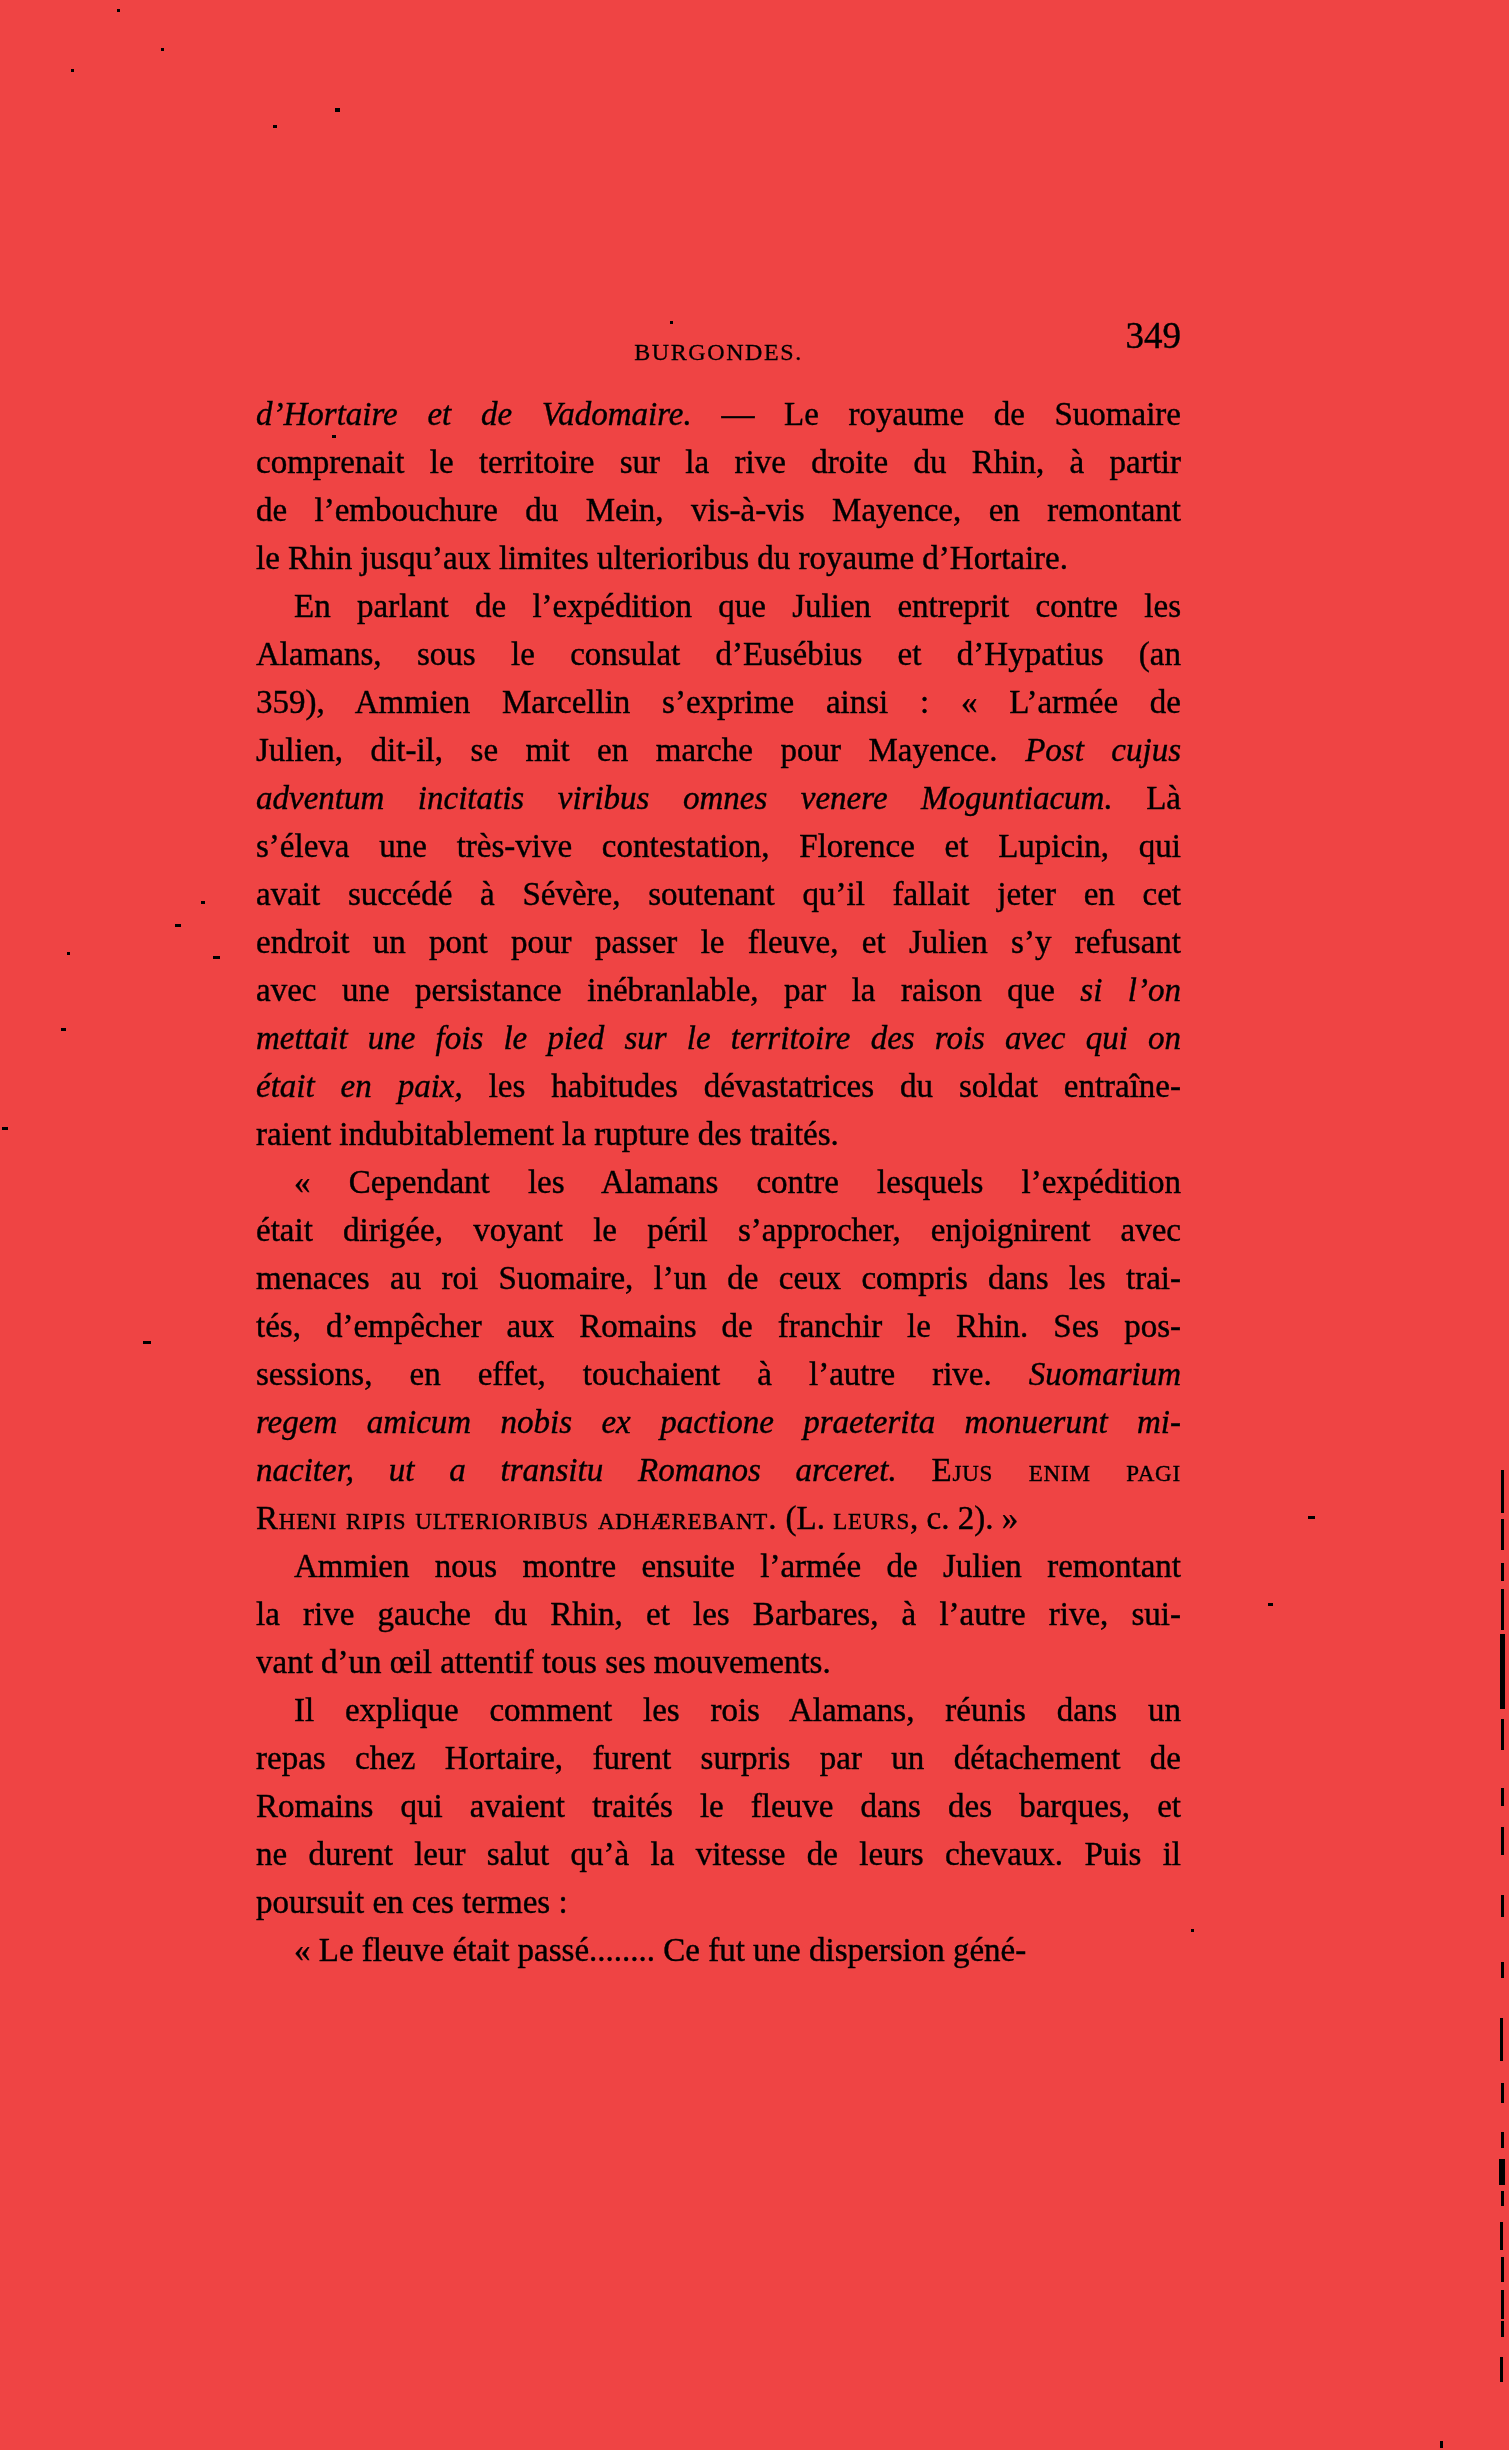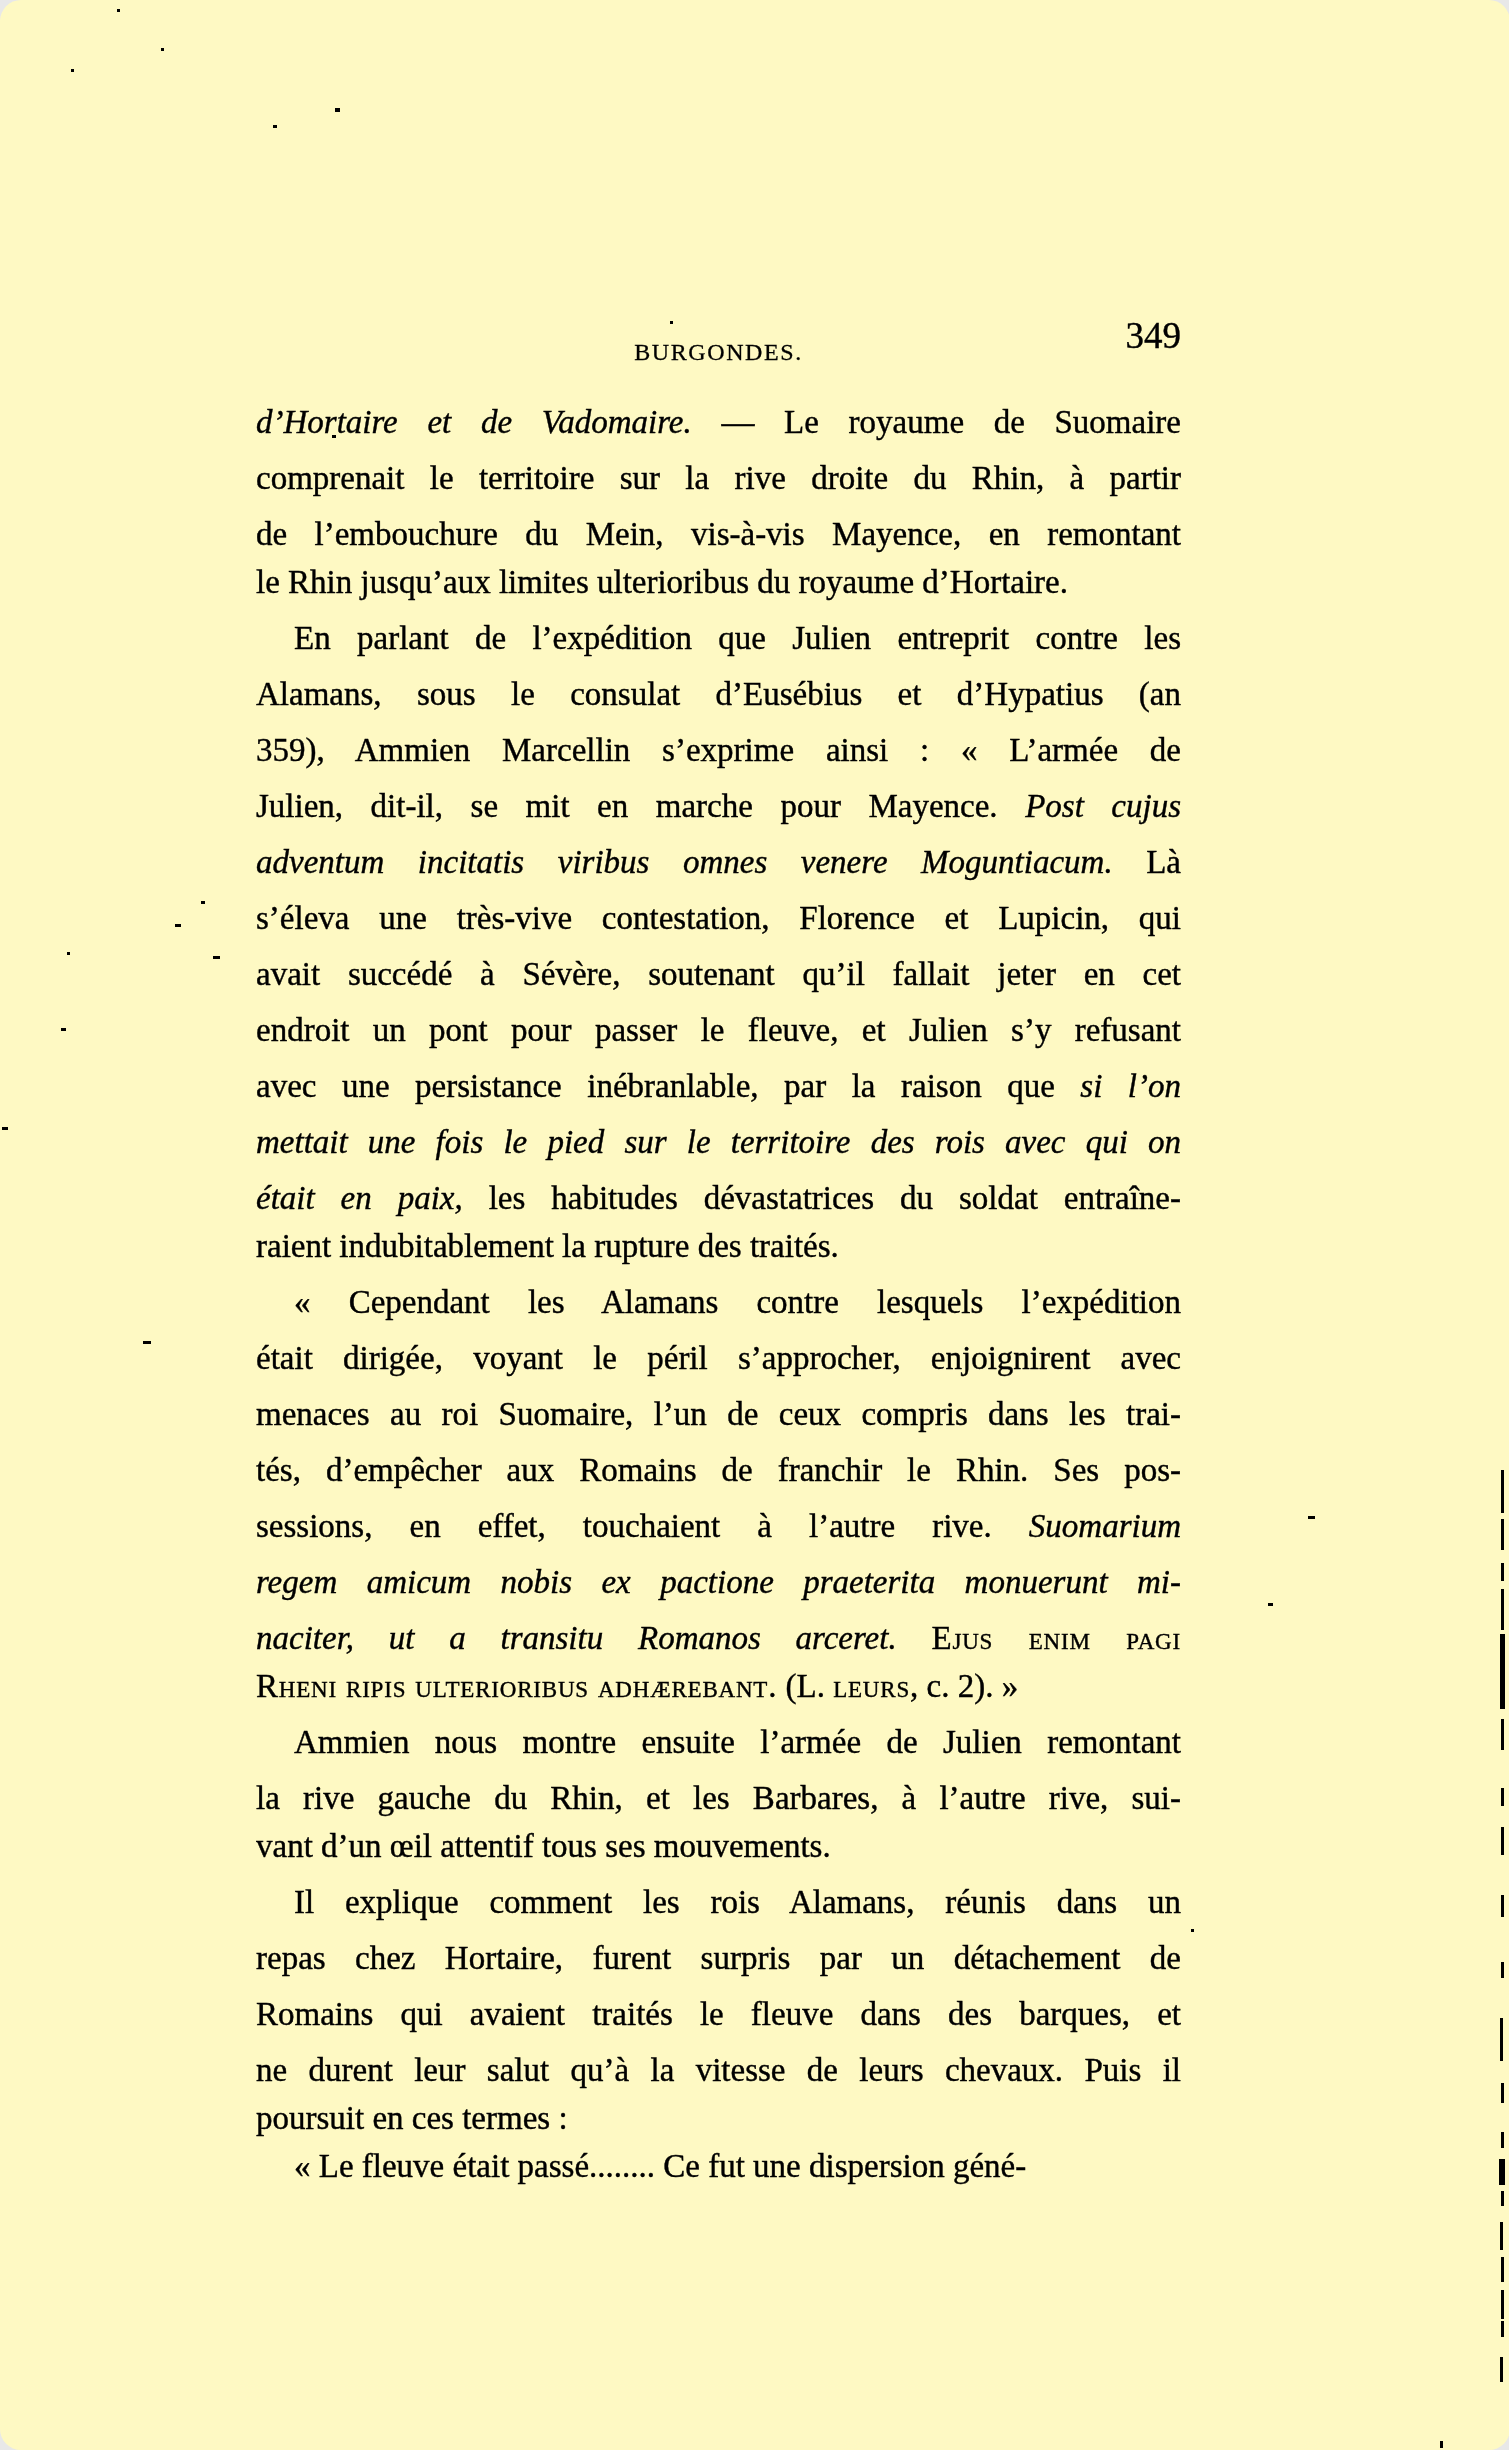--- a/index.html
+++ b/index.html
@@ -1,43 +1,42 @@
 <!DOCTYPE html>
 <html style="font-size:13px"><head>
 <meta charset="utf-8">
 <style>
   html,body{margin:0;padding:0;background:#e8e8e8;}
   #page{
     position:relative;
     width:1510px;height:2450px;
-    background:#fef9c3;
+    background:#ef4444;
     overflow:hidden;
     font-family:"Liberation Serif","DejaVu Serif",serif;
     color:#000;
-    border-radius:21px;
   }
   
   #running-head{
     position:absolute;left:256px;top:339px;width:925px;height:36px;
     text-align:center;font-size:24px;letter-spacing:1.6px;
     -webkit-text-stroke:0.3px #000;
   }
   #page-number{
     position:absolute;left:935px;top:314px;width:246px;height:41px;
     text-align:right;font-size:37px;
     -webkit-text-stroke:0.4px #000;
   }
   
   #text-block{
     position:absolute;left:256px;top:390px;width:925px;
     font-size:33px;line-height:48px;
     -webkit-text-stroke:0.4px #000;
   }
   .line{height:48px;overflow:hidden;}
-  .line.just{text-align:justify;text-align-last:justify;margin-top:8px;}
+  .line.just{text-align:justify;text-align-last:justify;}
   .line.ind{text-indent:38px;}
   .i{font-style:italic;}
   .sc{font-variant:small-caps;letter-spacing:0.8px;}
   
   .mark{position:absolute;background:#000;}
 </style>
 </head>
 <body>
 
 <div id="page">

